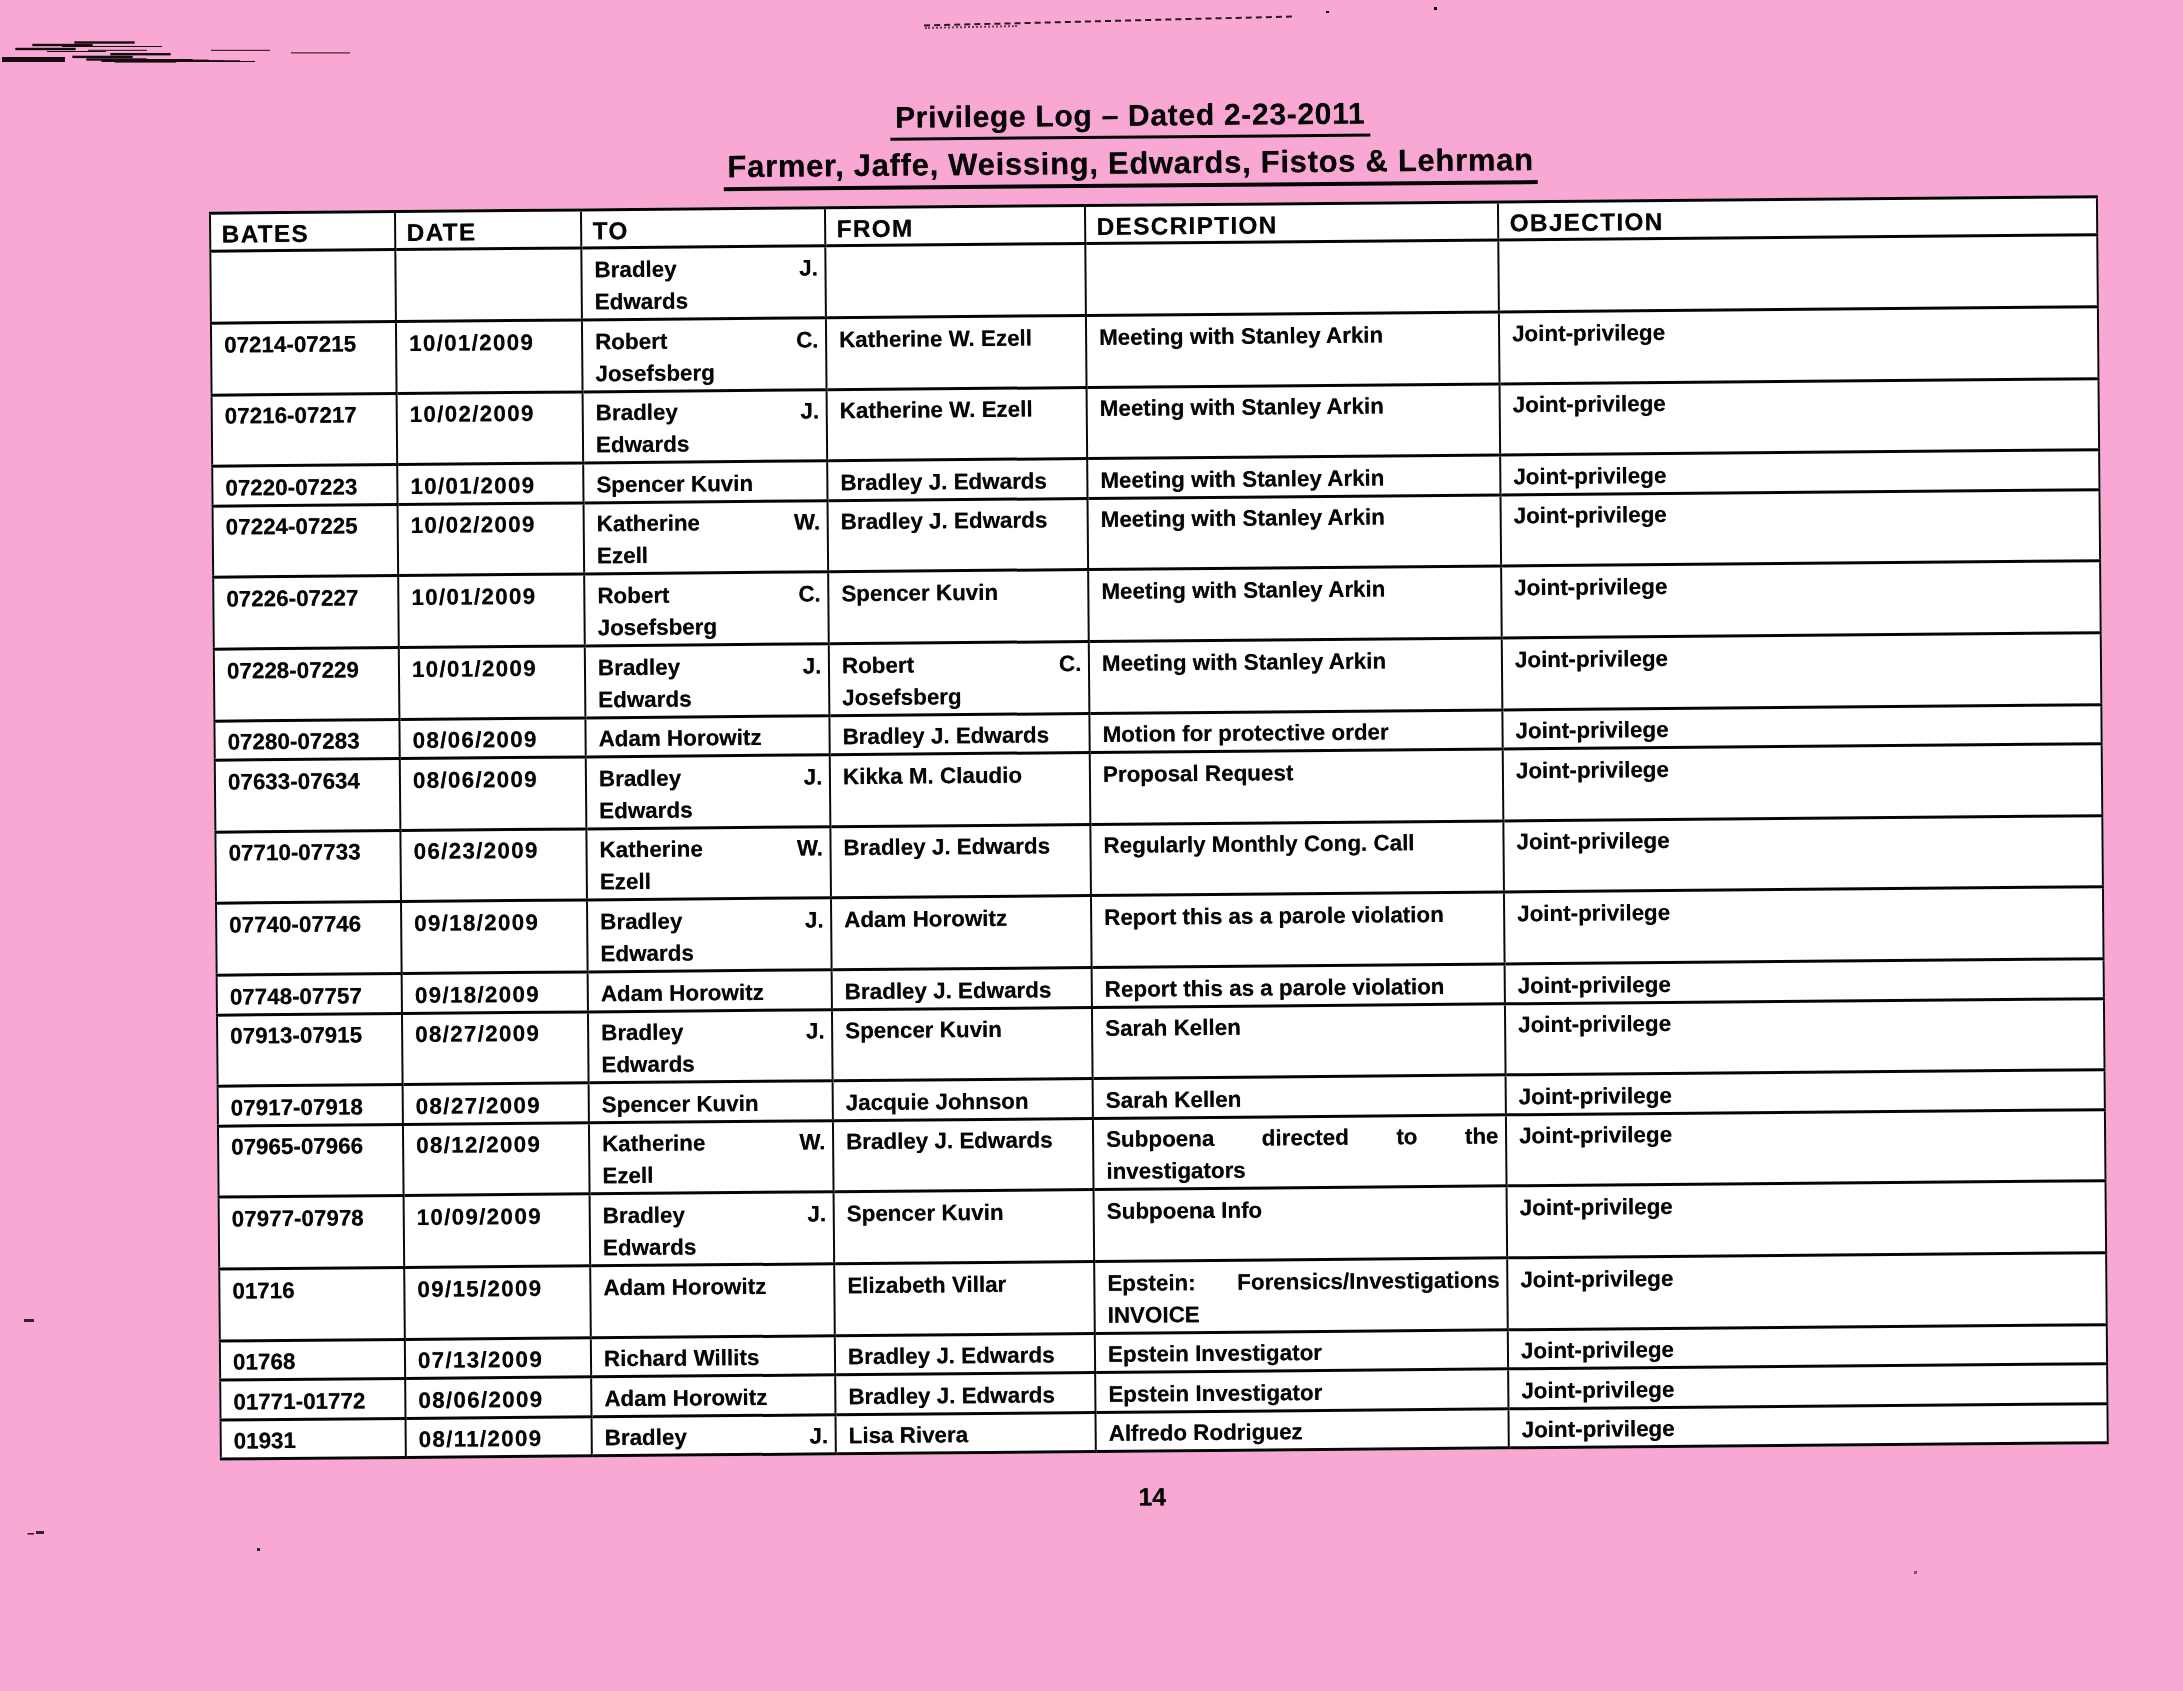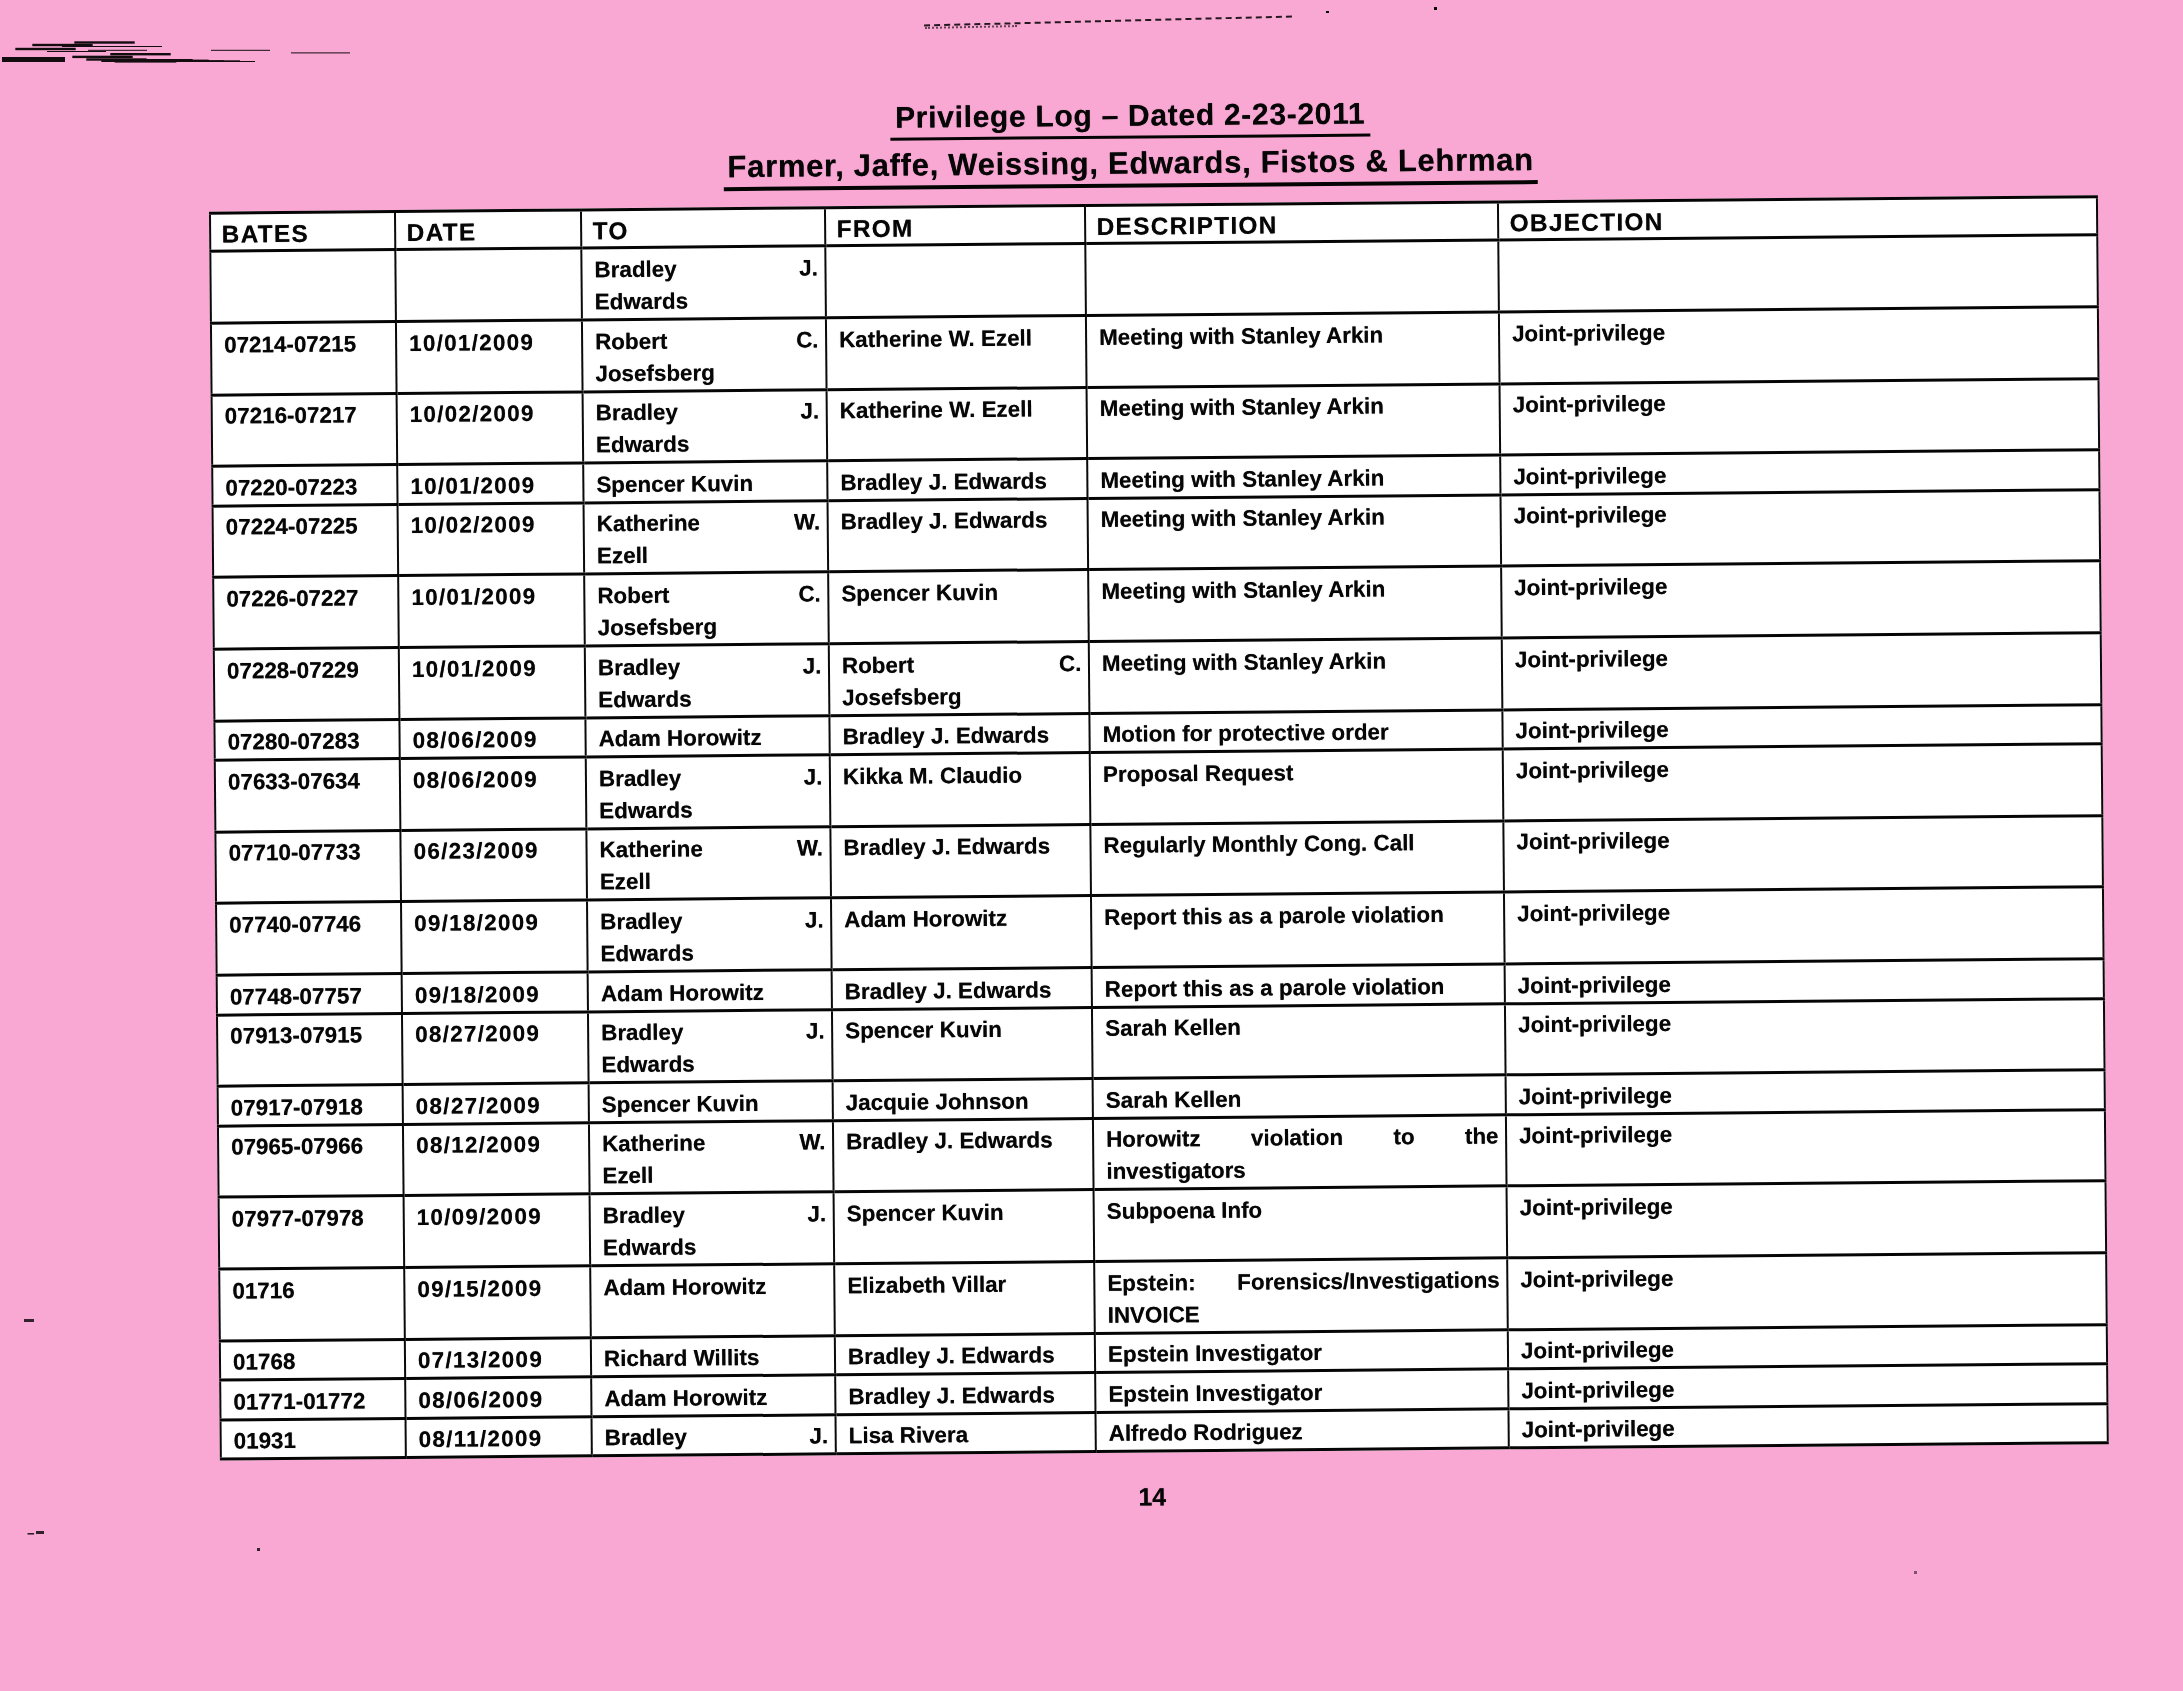--- a/index.html
+++ b/index.html
@@ -505,22 +505,22 @@
                 <span>Katherine</span>
                 <span>W.</span>
               </div>
               <div class="pl">Ezell</div>
             </td>
             <td class="cell-from">
               <div class="pl">Bradley J. Edwards</div>
             </td>
             <td class="cell-description">
               <div class="jl">
-                <span>Horowitz</span>
-                <span>violation</span>
+                <span>Subpoena</span>
+                <span>directed</span>
                 <span>to</span>
                 <span>the</span>
               </div>
               <div class="pl">investigators</div>
             </td>
             <td class="cell-objection">
               <div class="pl">Joint-privilege</div>
             </td>
           </tr>
           <tr style="height: 69px;">

